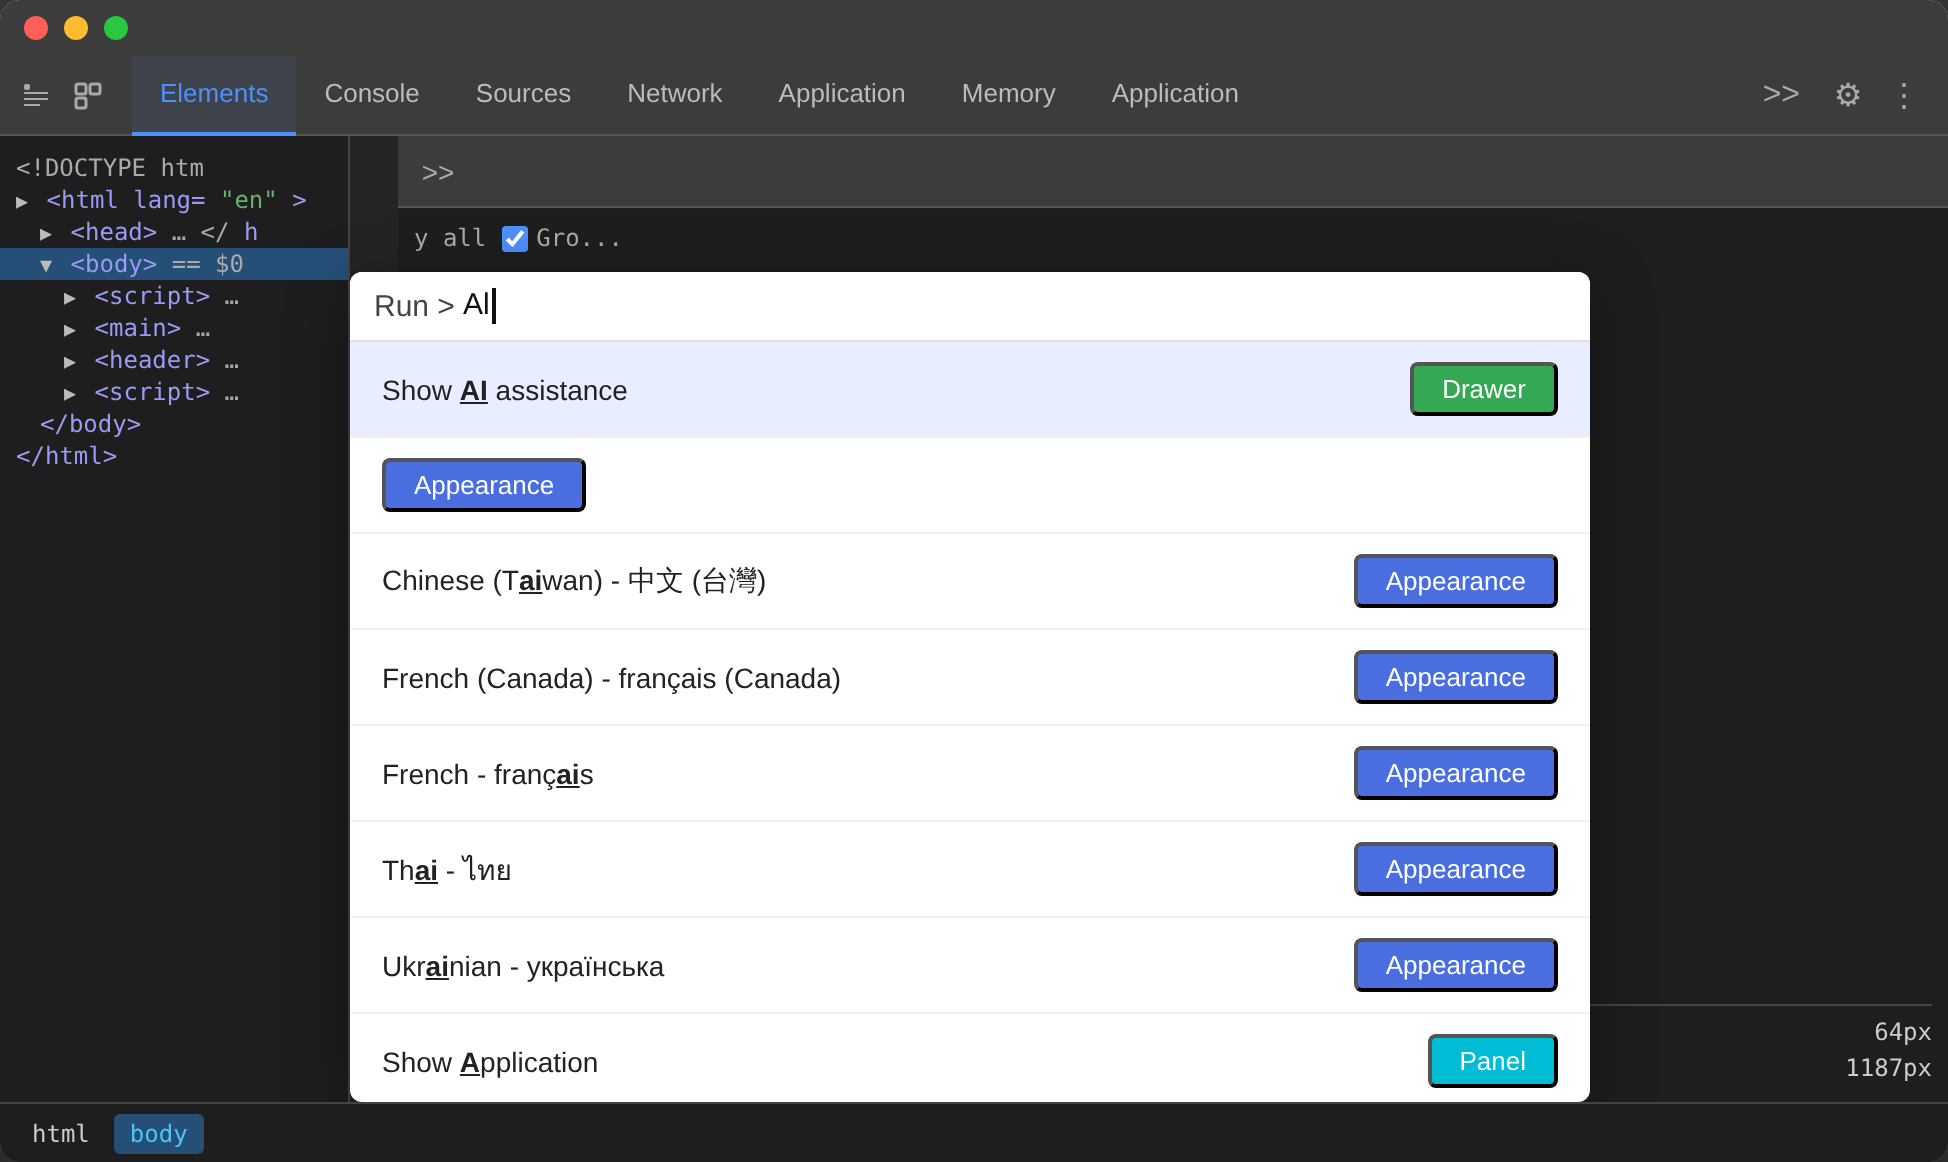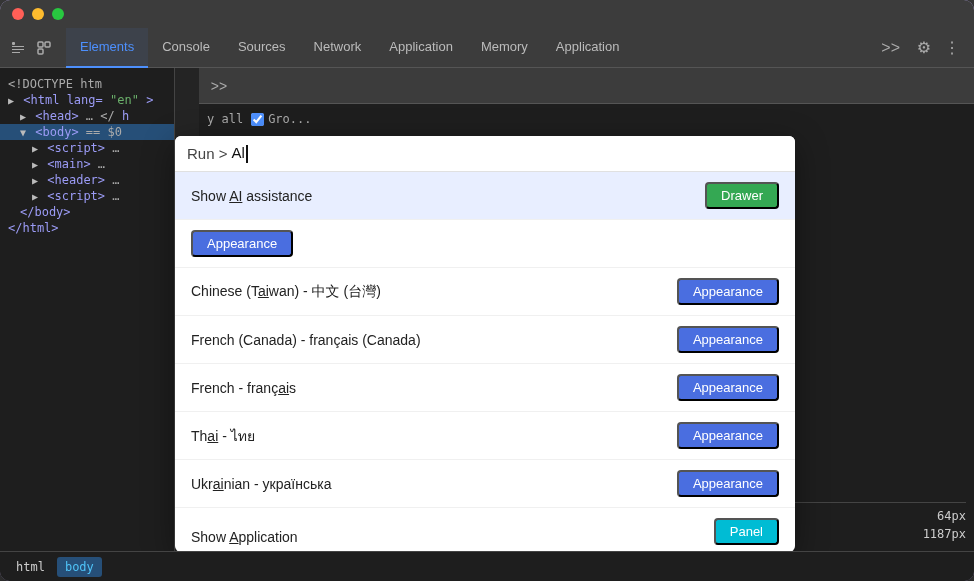--- a/index.html
+++ b/index.html
@@ -206,34 +206,33 @@
       display: flex;
       align-items: center;
       justify-content: space-between;
       padding: 10px 16px;
       border-bottom: 1px solid #f0f0f0;
       cursor: pointer;
     }
 
     .cmd-item:last-child {
       border-bottom: none;
-      align-items: flex-end;
     }
 
     .cmd-item.highlighted {
       background: #e8eeff;
     }
 
     .cmd-item-label {
       font-size: 14px;
       color: #222;
     }
 
     .cmd-item-label .highlight {
-      font-weight: 400;
+      font-weight: 700;
       text-decoration: underline;
     }
 
     .cmd-badge {
       padding: 4px 14px;
       border-radius: 4px;
       font-size: 13px;
       font-weight: 500;
       color: #fff;
       cursor: pointer;

